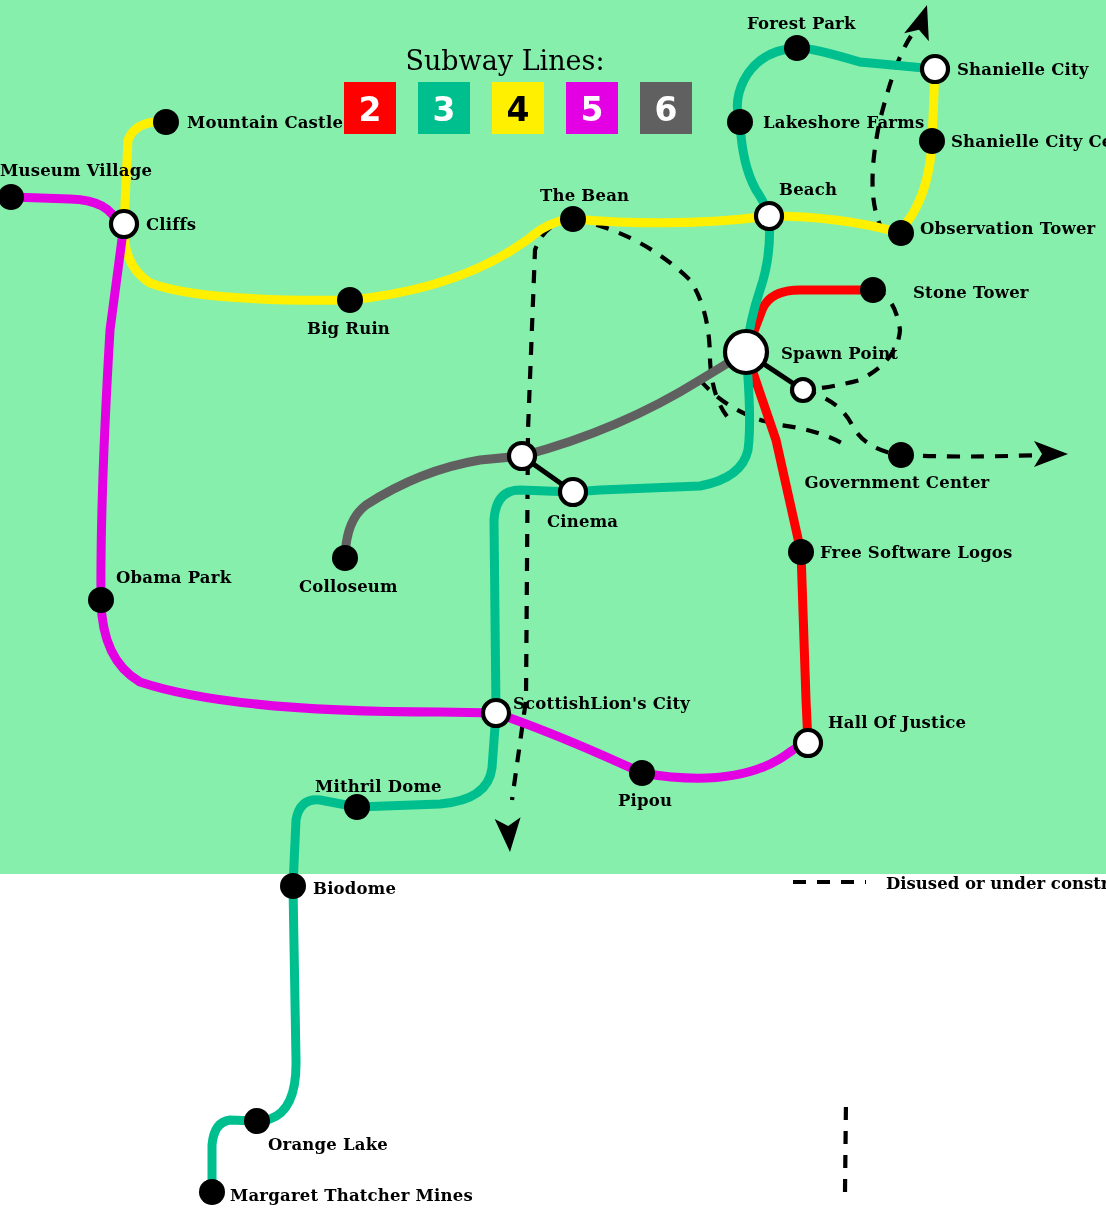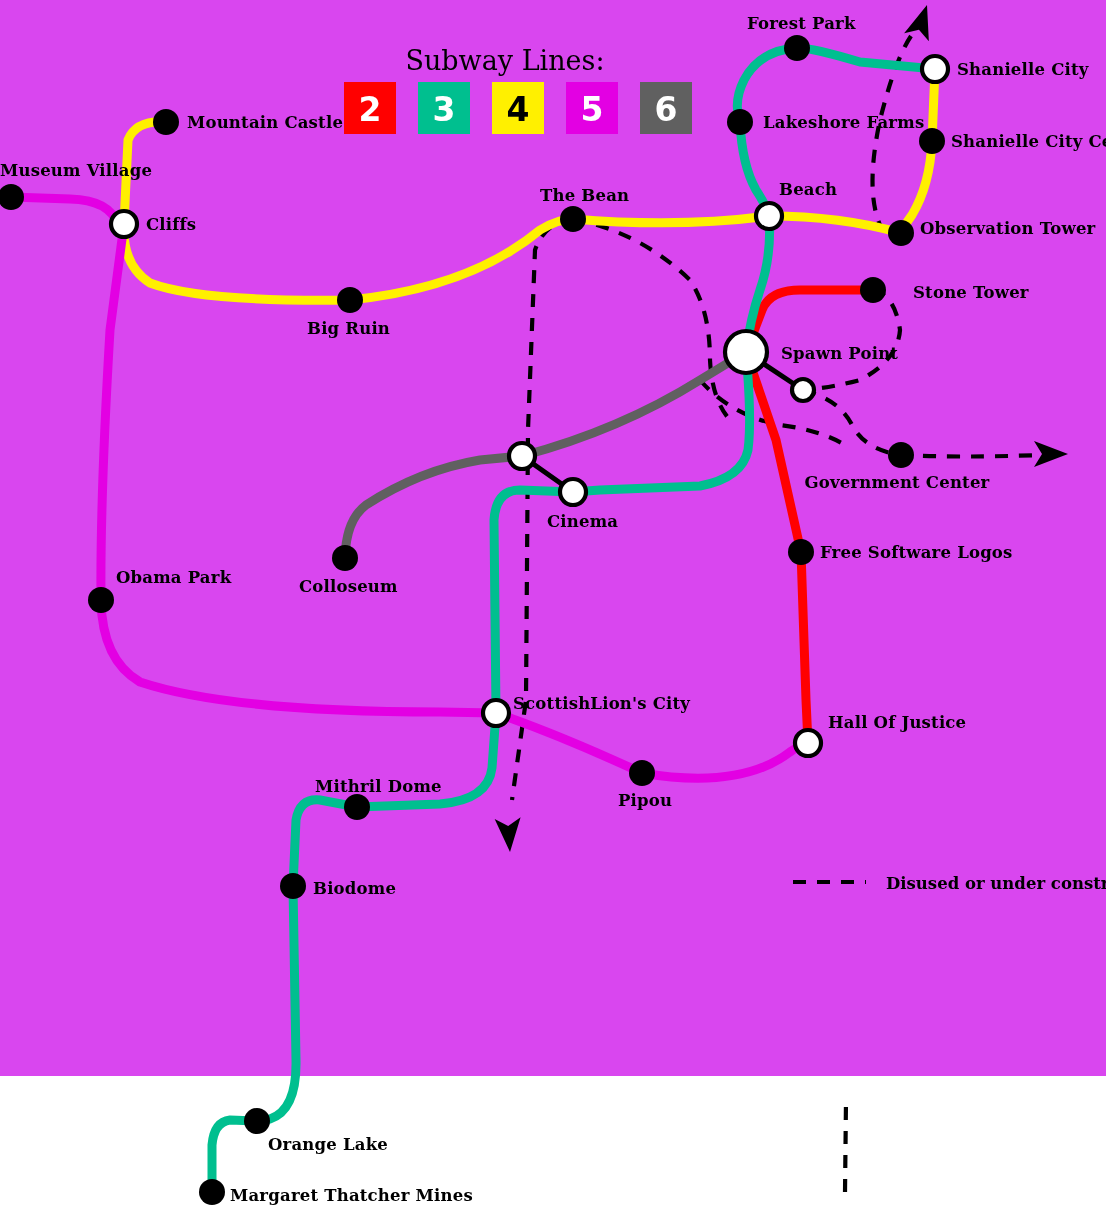--- a/index.html
+++ b/index.html
@@ -9,22 +9,22 @@
   }
   body {
     width: 1106px;
     height: 1214px;
     font-family: "DejaVu Serif", "Liberation Serif", serif;
     overflow: hidden;
   }
   #map-root {
     position: relative;
     width: 1106px;
-    height: 1076px;
-    background: #d946ef;
+    height: 874px;
+    background: #86efac;
   }
   svg#subway-svg {
     position: absolute;
     top: 0; left: 0;
     width: 1106px;
     height: 1214px;
   }
   .line-path {
     fill: none;
     stroke-linecap: round;

